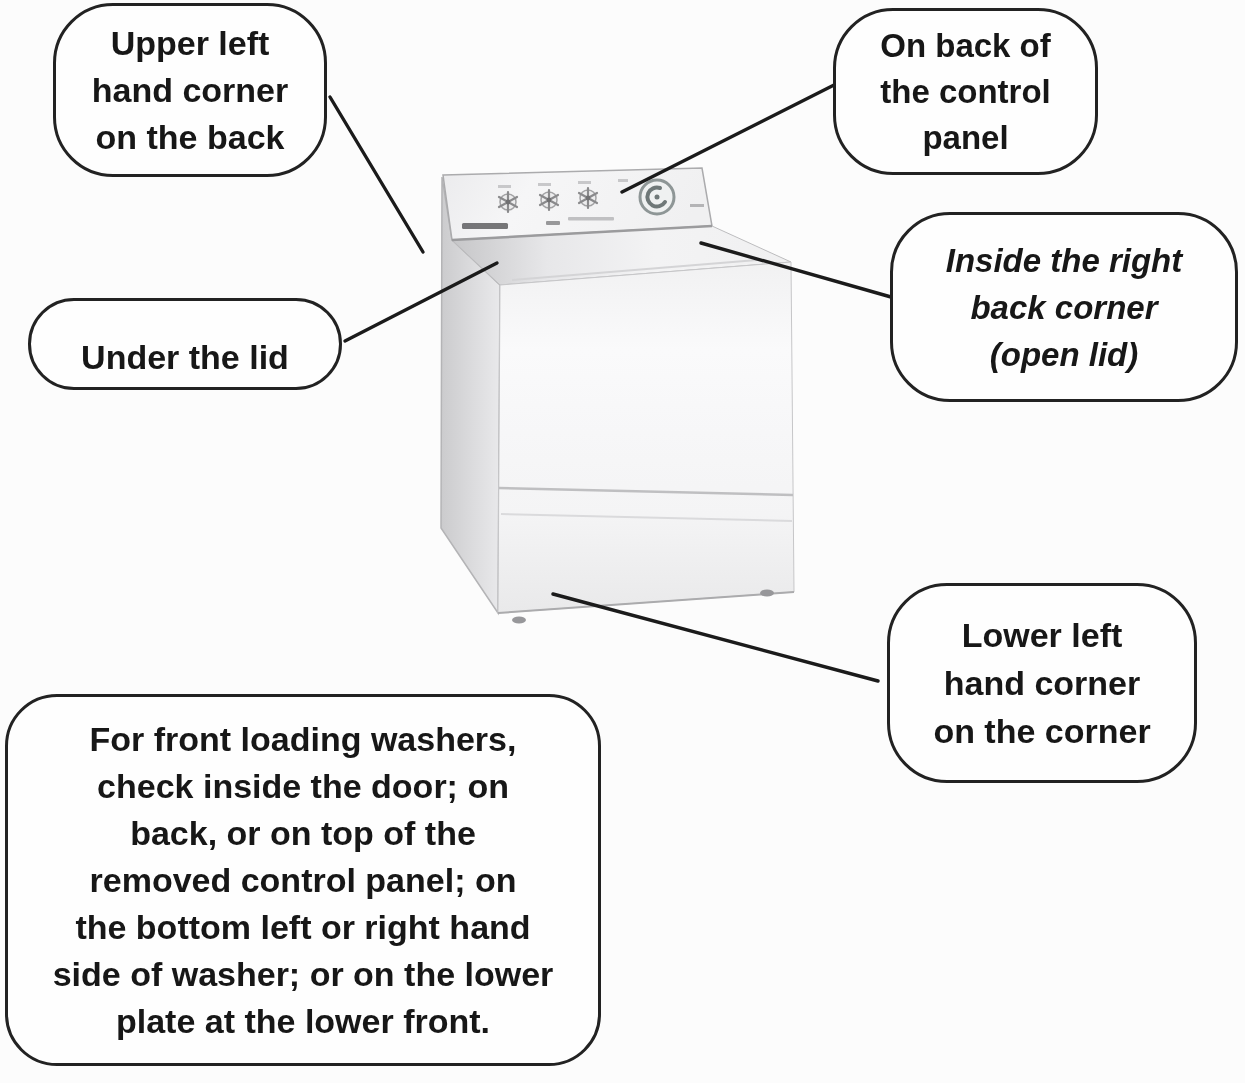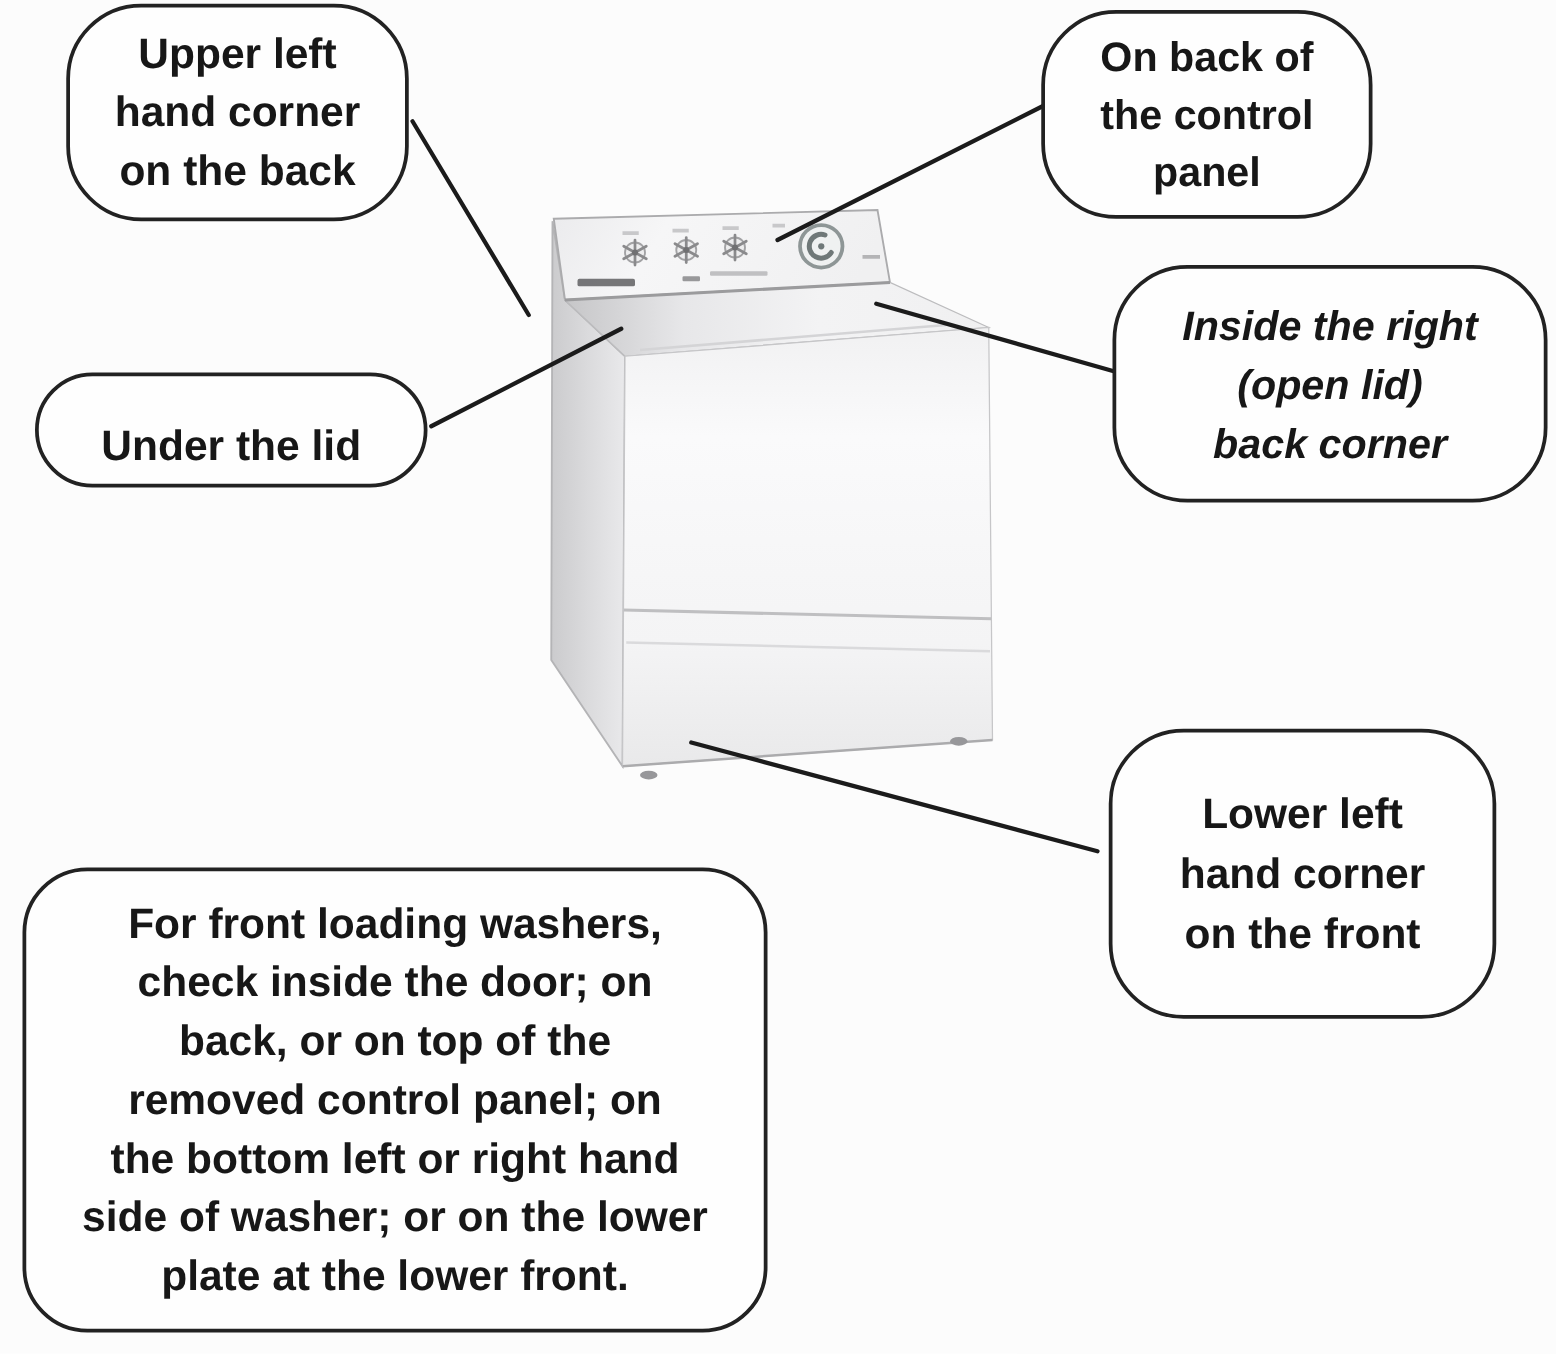--- a/index.html
+++ b/index.html
@@ -33,23 +33,23 @@
   .bubble .line { white-space: nowrap; }
 
   .b1 { left: 53px;  top: 3px;   width: 274px; height: 174px; font-size: 34px; }
   .b1 .line { line-height: 47px; }
   .b2 { left: 833px; top: 8px;   width: 265px; height: 167px; font-size: 33px; }
   .b2 .line { line-height: 46px; }
   .b3 { left: 28px;  top: 298px; width: 314px; height: 92px;  font-size: 34px; border-radius: 46px; }
   .b3 .line { line-height: 40px; margin-top: 25px; }
   .b4 { left: 890px; top: 212px; width: 348px; height: 190px; font-size: 33px; font-style: italic; }
   .b4 .line { line-height: 47px; }
-  .b5 { left: 887px; top: 583px; width: 310px; height: 232px; font-size: 34px; }
+  .b5 { left: 887px; top: 583px; width: 310px; height: 200px; font-size: 34px; }
   .b5 .line { line-height: 48px; }
-  .b6 { left: 18px;   top: 694px; width: 596px; height: 372px; font-size: 34px; border-radius: 52px; }
+  .b6 { left: 5px;   top: 694px; width: 596px; height: 372px; font-size: 34px; border-radius: 52px; }
   .b6 .line { line-height: 47px; }
 </style>
 </head>
 <body>
 
 <div class="stage">
 
   <svg class="art" viewBox="0 0 1245 1083">
     <defs>
       <linearGradient id="sideGrad" x1="0" y1="0" x2="1" y2="0">
@@ -138,28 +138,28 @@
     <div class="line">the control</div>
     <div class="line">panel</div>
   </div>
 
   <div class="bubble b3">
     <div class="line">Under the lid</div>
   </div>
 
   <div class="bubble b4">
     <div class="line">Inside the right</div>
+    <div class="line">back corner</div>
     <div class="line">(open lid)</div>
-    <div class="line">back corner</div>
   </div>
 
   <div class="bubble b5">
     <div class="line">Lower left</div>
     <div class="line">hand corner</div>
-    <div class="line">on the front</div>
+    <div class="line">on the corner</div>
   </div>
 
   <div class="bubble b6">
     <div class="line">For front loading washers,</div>
     <div class="line">check inside the door; on</div>
     <div class="line">back, or on top of the</div>
     <div class="line">removed control panel; on</div>
     <div class="line">the bottom left or right hand</div>
     <div class="line">side of washer; or on the lower</div>
     <div class="line">plate at the lower front.</div>

